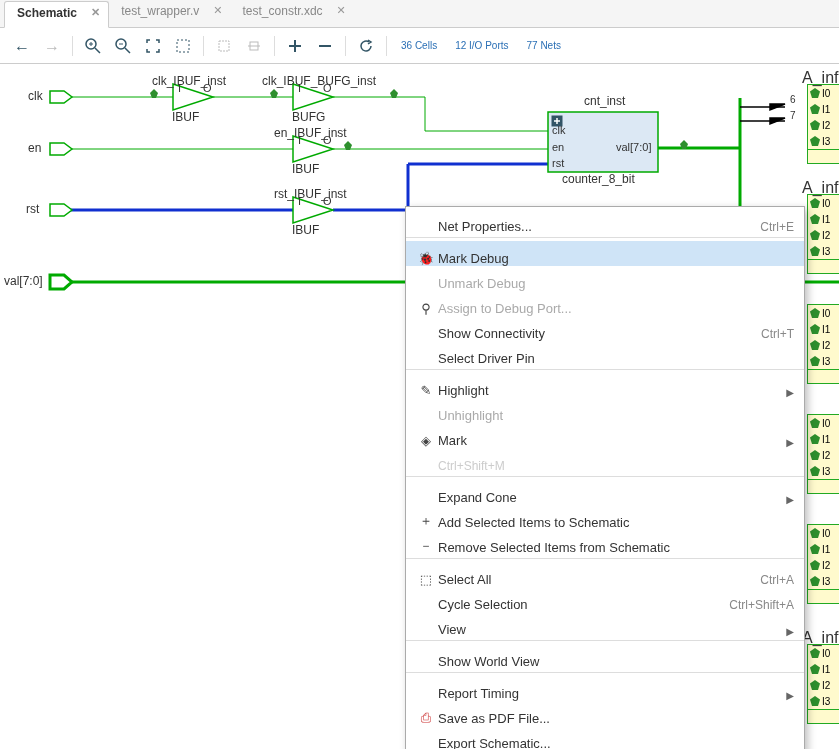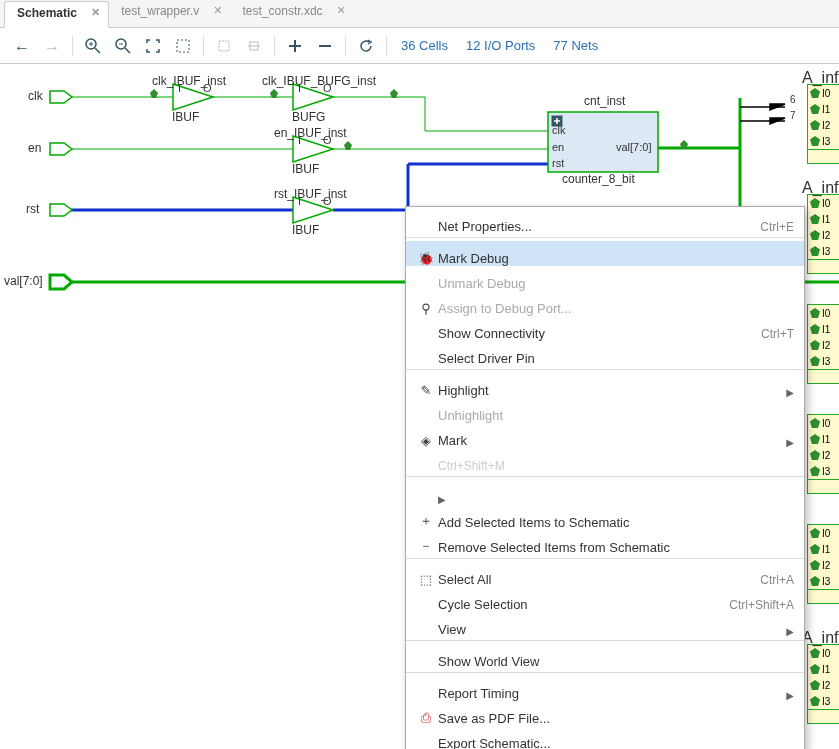--- a/index.html
+++ b/index.html
@@ -9,21 +9,21 @@
 .tabbar { height: 28px; background: #f5f5f5; border-bottom: 1px solid #ccc; display: flex; align-items: flex-end; padding-left: 4px; }
 .tab { height: 27px; padding: 4px 8px 4px 12px; font-size: 12px; color: #888; display: flex; align-items: flex-start; gap: 14px; background: #f5f5f5; }
 .tab.active { background: #fff; border: 1px solid #ccc; border-bottom: 1px solid #fff; color: #333; font-weight: 600; border-top-left-radius: 3px; border-top-right-radius: 3px; margin-bottom: -1px; }
 .tab .close { color: #999; font-size: 11px; }
 
 
 .toolbar { height: 36px; border-bottom: 1px solid #ccc; display: flex; align-items: center; padding: 0 8px; gap: 2px; }
 .tb-btn { width: 28px; height: 28px; display: flex; align-items: center; justify-content: center; color: #356; border-radius: 3px; }
 .tb-btn.disabled { color: #bbb; }
 .tb-sep { width: 1px; height: 20px; background: #ddd; margin: 0 4px; }
-.tb-link { color: #2a6fb5; font-size: 13px; padding: 0 8px; }
+.tb-link { color: #2a6fb5; font-size: 10px; padding: 0 8px; }
 
 
 .canvas { position: absolute; top: 64px; left: 0; right: 0; bottom: 0; background: #fff; overflow: hidden; }
 .net-label { position: absolute; font-size: 12px; color: #333; }
 .block-label { position: absolute; font-size: 12px; color: #333; }
 .pin-label { position: absolute; font-size: 11px; color: #333; }
 
 svg.schematic { position: absolute; top: 0; left: 0; }
 
 
@@ -327,20 +327,21 @@
       <span class="ctx-label">Mark</span>
       <span class="ctx-arrow">▶</span>
   </div>
   <div class="ctx-item disabled">
     <span class="ctx-icon"></span>
       <span class="ctx-short">Ctrl+Shift+M</span>
   </div>
   <div class="ctx-sep"></div>
   <div class="ctx-item">
     <span class="ctx-icon"></span>
+      <span class="ctx-label">Expand Cone</span>
       <span class="ctx-arrow">▶</span>
   </div>
   <div class="ctx-item">
     <span class="ctx-icon">＋</span>
       <span class="ctx-label">Add Selected Items to Schematic</span>
   </div>
   <div class="ctx-item">
     <span class="ctx-icon">－</span>
       <span class="ctx-label">Remove Selected Items from Schematic</span>
   </div>

